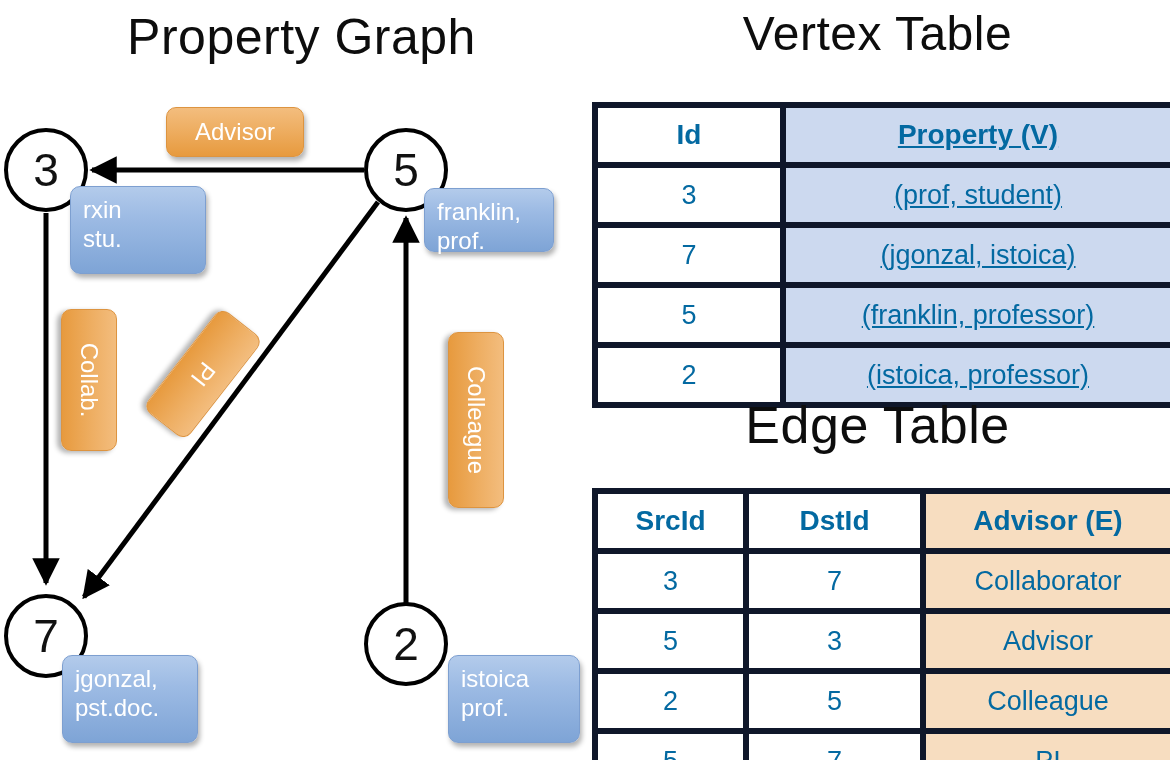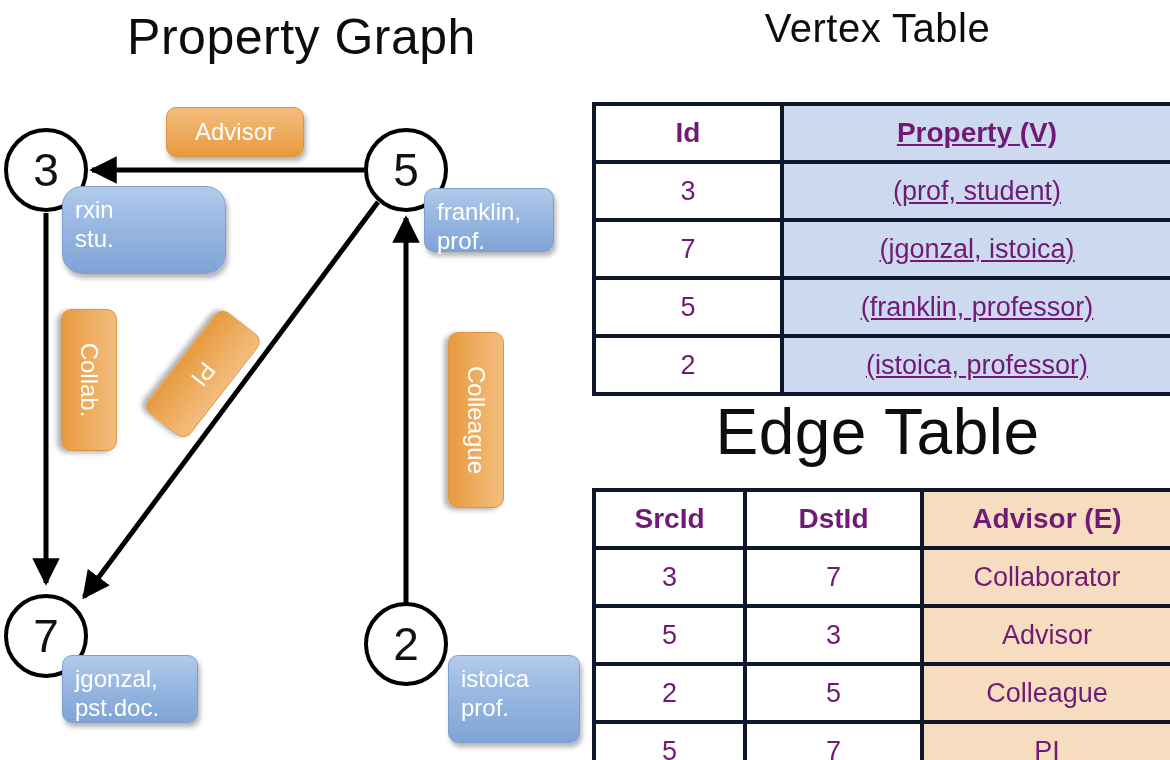--- a/index.html
+++ b/index.html
@@ -15,22 +15,22 @@
   
   .title{
     position:absolute;
     font-family:"Liberation Sans", sans-serif;
     font-weight:300;
     color:#0d0d0d;
     white-space:nowrap;
     letter-spacing:0.5px;
   }
   #title-property-graph{left:0;top:8px;width:585px;text-align:center;font-size:50px;padding-left:9px;}
-  #title-vertex-table{left:585px;top:6px;width:585px;text-align:center;font-size:40px;}
-  #title-edge-table{left:585px;top:395px;width:585px;text-align:center;font-size:64px;}
+  #title-vertex-table{left:585px;top:6px;width:585px;text-align:center;font-size:48px;}
+  #title-edge-table{left:585px;top:395px;width:585px;text-align:center;font-size:52px;}
 
   
   #graph-panel{position:absolute;left:0;top:0;width:585px;height:760px;}
   #graph-svg{position:absolute;left:0;top:0;width:585px;height:760px;}
 
   .node-circle{
     position:absolute;
     border:4px solid #000;
     border-radius:50%;
     background:#fff;
@@ -71,26 +71,26 @@
   .rot-pi{
     transform:rotate(128deg);
     transform-origin:center center;
     display:flex;align-items:center;justify-content:center;
     padding:0;
   }
 
   
   .tbl{position:absolute;border-collapse:collapse;table-layout:fixed;}
   .tbl td,.tbl th{
-    border:4px solid #0f172a;
+    border:6px solid #0f172a;
     text-align:center;
     font-family:"Liberation Sans", sans-serif;
     font-weight:300;
     font-size:27px;
-    color:#701a75;
+    color:#0369a1;
     padding:0;
     height:54px;
   }
   .tbl th{font-weight:700;font-size:28px;}
   .sep-left{border-left-width:5px;}
   .v-prop{background:#ccd9ef;text-decoration:underline;}
   .e-prop{background:#f7ddc0;}
 
   #vertex-table{left:592px;top:102px;width:578px;}
   #edge-table{left:592px;top:488px;width:578px;}
@@ -126,27 +126,27 @@
     <div class="node-circle" style="left:364px;top:128px;width:84px;height:84px;">
       <span>5</span>
     </div>
     <div class="node-circle" style="left:4px;top:594px;width:84px;height:84px;">
       <span>7</span>
     </div>
     <div class="node-circle" style="left:364px;top:602px;width:84px;height:84px;">
       <span>2</span>
     </div>
 
-    <div class="prop-box vertex" style="left:62px;top:186px;width:164px;height:88px;border-radius:20px;">rxin
+    <div class="prop-box vertex" style="left:70px;top:186px;width:136px;height:88px;">rxin
 stu.</div>
 
     <div class="prop-box vertex" style="left:424px;top:188px;width:130px;height:64px;">franklin,
 prof.</div>
 
-    <div class="prop-box vertex" style="left:62px;top:655px;width:136px;height:68px;">jgonzal,
+    <div class="prop-box vertex" style="left:62px;top:655px;width:136px;height:88px;">jgonzal,
 pst.doc.</div>
 
     <div class="prop-box vertex" style="left:448px;top:655px;width:132px;height:88px;">istoica
 prof.</div>
 
     <div class="prop-box edge" style="left:166px;top:107px;width:138px;height:50px;display:flex;align-items:center;justify-content:center;padding:0;">Advisor</div>
 
     <div class="prop-box edge rot90" style="left:18px;top:352px;width:142px;height:56px;">Collab.</div>
 
     <div class="prop-box edge rot-pi" style="left:139px;top:347px;width:128px;height:54px;">PI</div>

